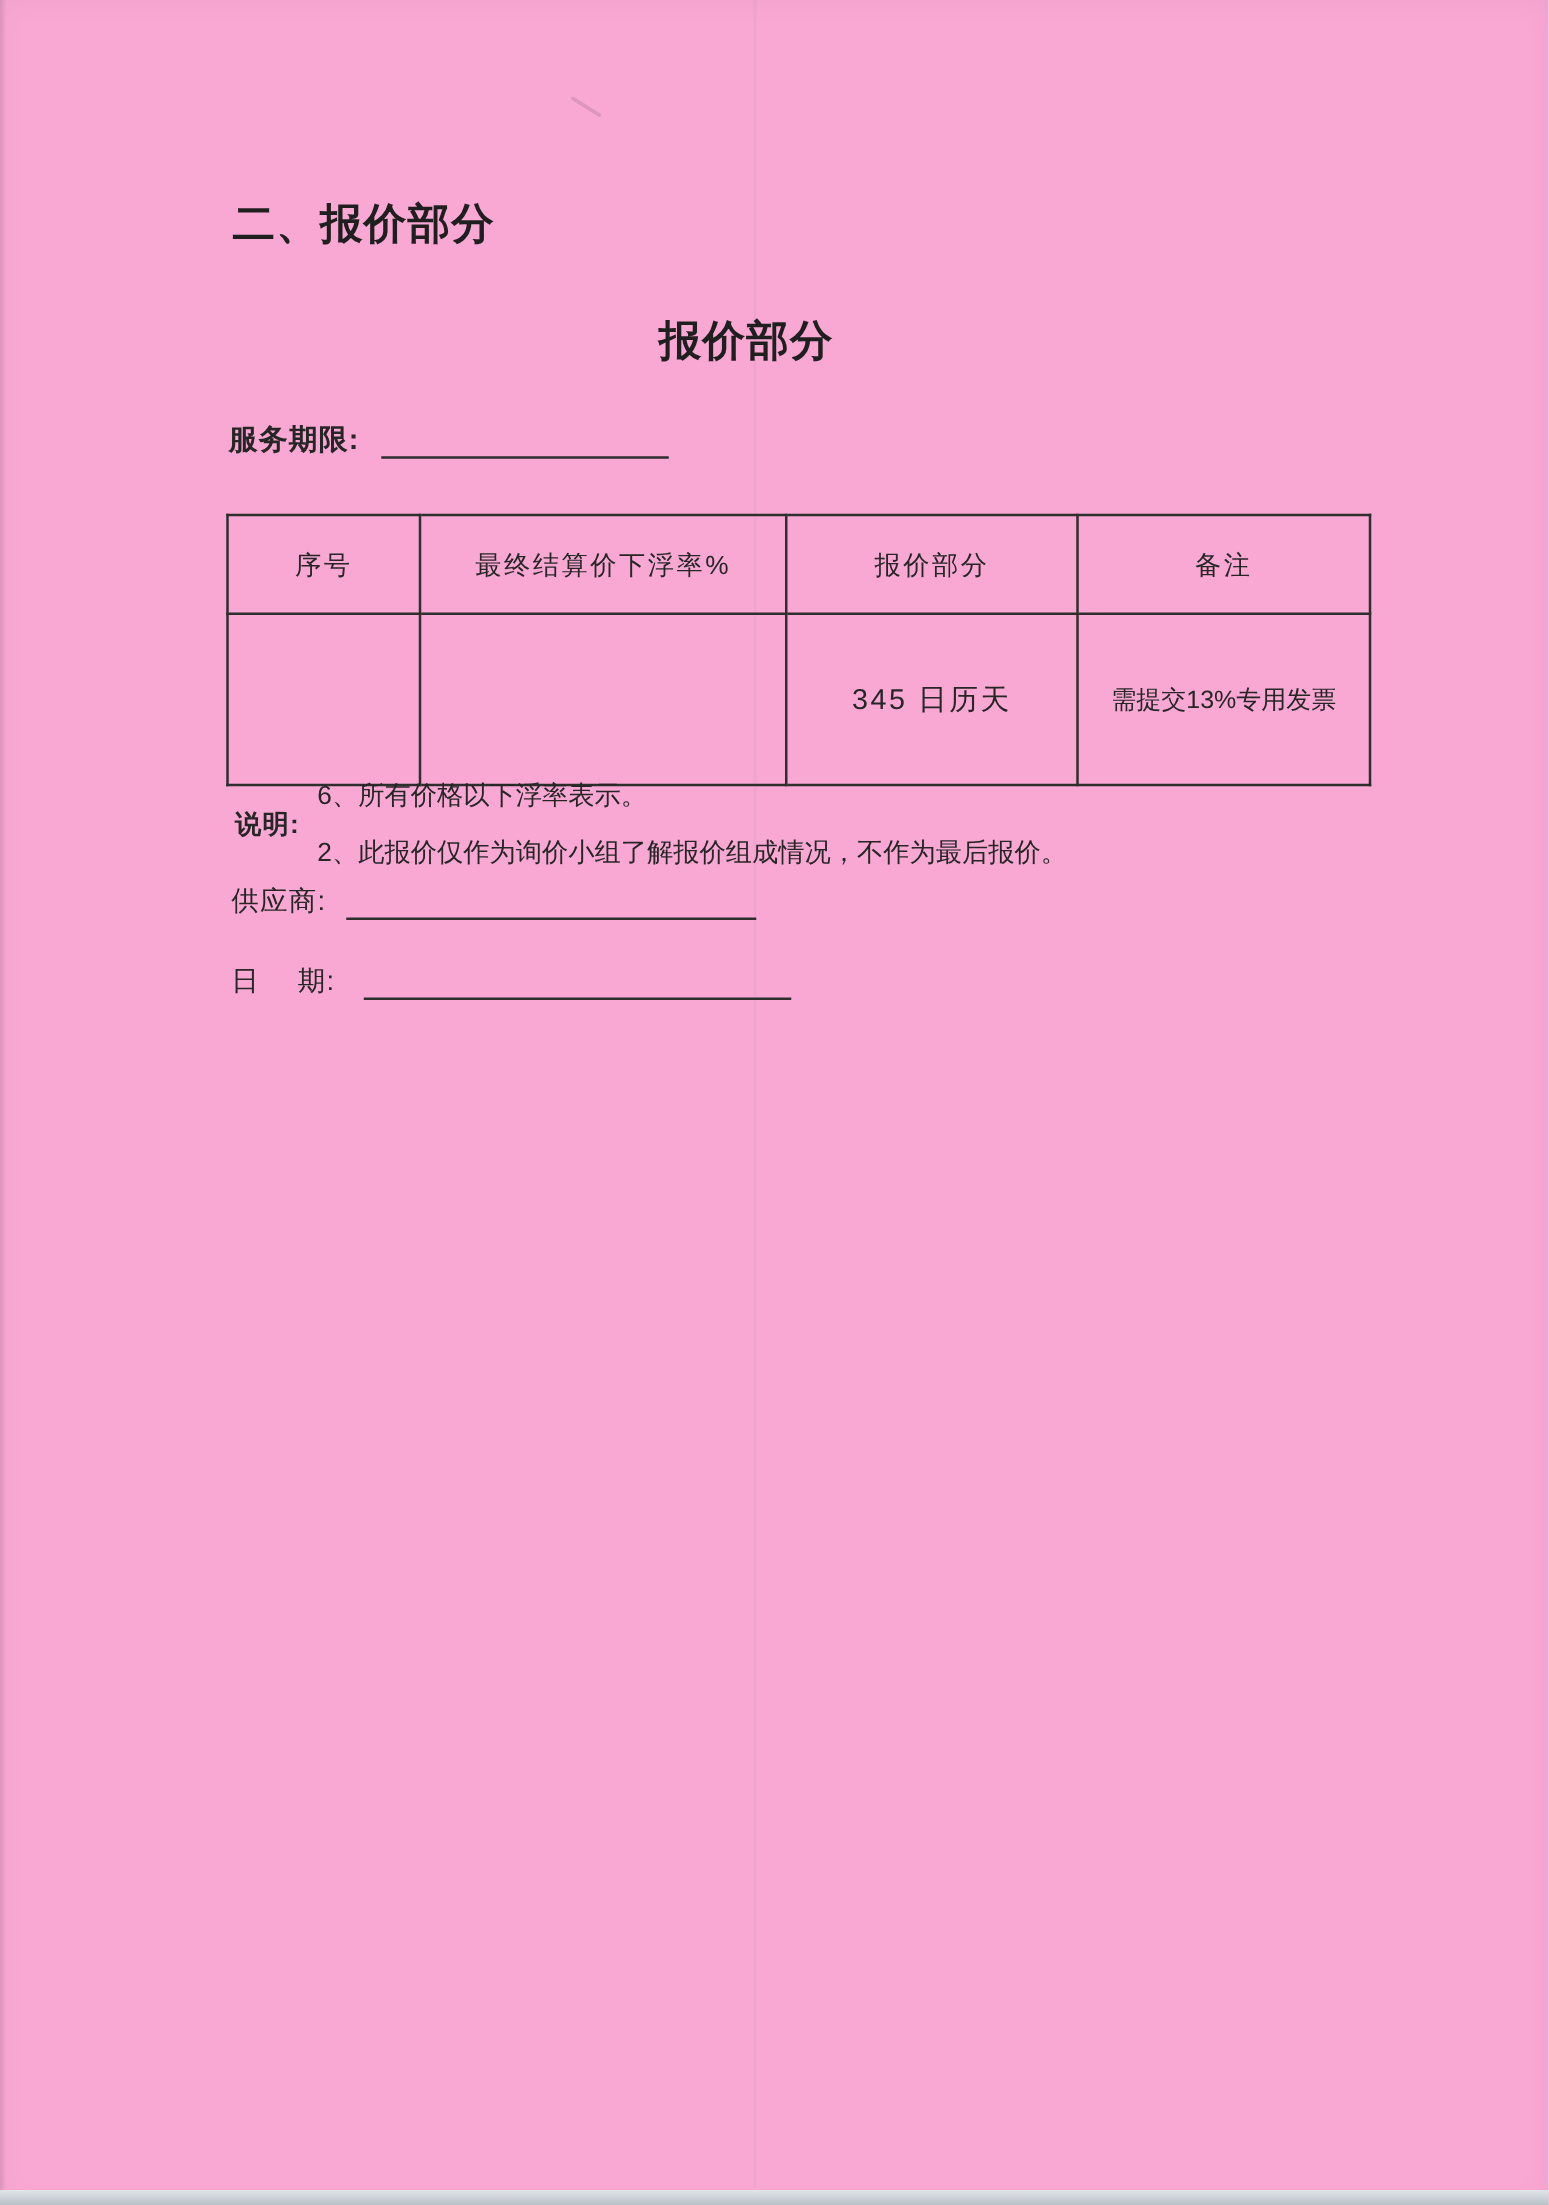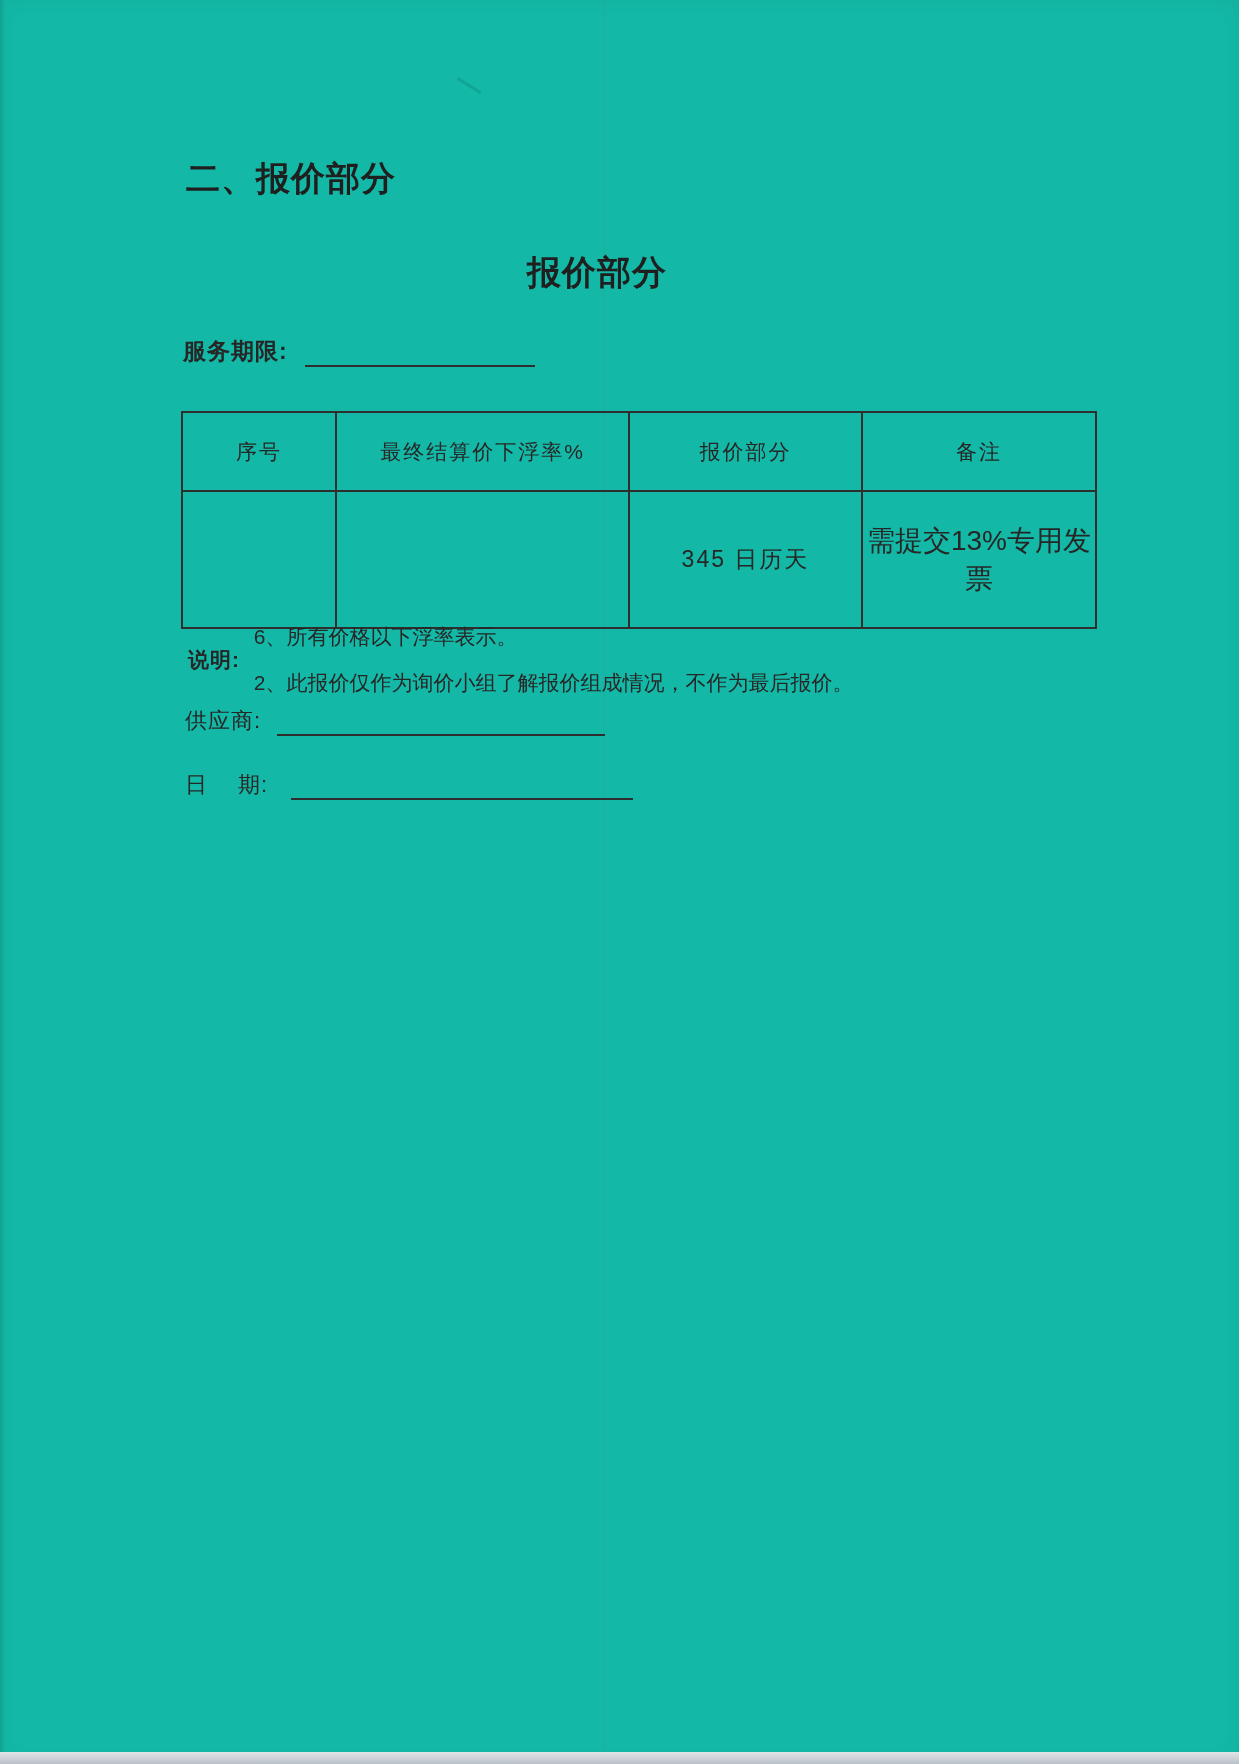--- a/index.html
+++ b/index.html
@@ -4,21 +4,21 @@
 <style>
   html, body {
     margin: 0;
     padding: 0;
     background: #ffffff;
   }
   .page {
     position: relative;
     width: 1239px;
     height: 1764px;
-    background: #14b8a6;
+    background: #f9a8d4;
     overflow: hidden;
     font-family: "Liberation Sans", sans-serif;
     color: #262626;
     box-shadow: inset 0 0 22px rgba(0,0,0,0.05);
   }
 
   
   .fold-line {
     position: absolute;
     left: 603px; top: 0;
@@ -97,21 +97,21 @@
     border: 2px solid #2e2e2e;
     text-align: center;
     vertical-align: middle;
     font-weight: normal;
     padding: 0;
   }
   .quote-table thead tr { height: 79px; border-radius: 18px; }
   .quote-table tbody tr { height: 137px; }
   .quote-table th { font-size: 21px; letter-spacing: 2px; }
   .cell-period { font-size: 23px; letter-spacing: 2px; }
-  .cell-remark { font-size: 28px; letter-spacing: 0px; }
+  .cell-remark { font-size: 20px; letter-spacing: 0px; }
 
   
   .notes {
     position: absolute;
     left: 188px; top: 624px;
     display: flex;
     align-items: center;
     font-size: 21px;
     line-height: 1.25;
   }

